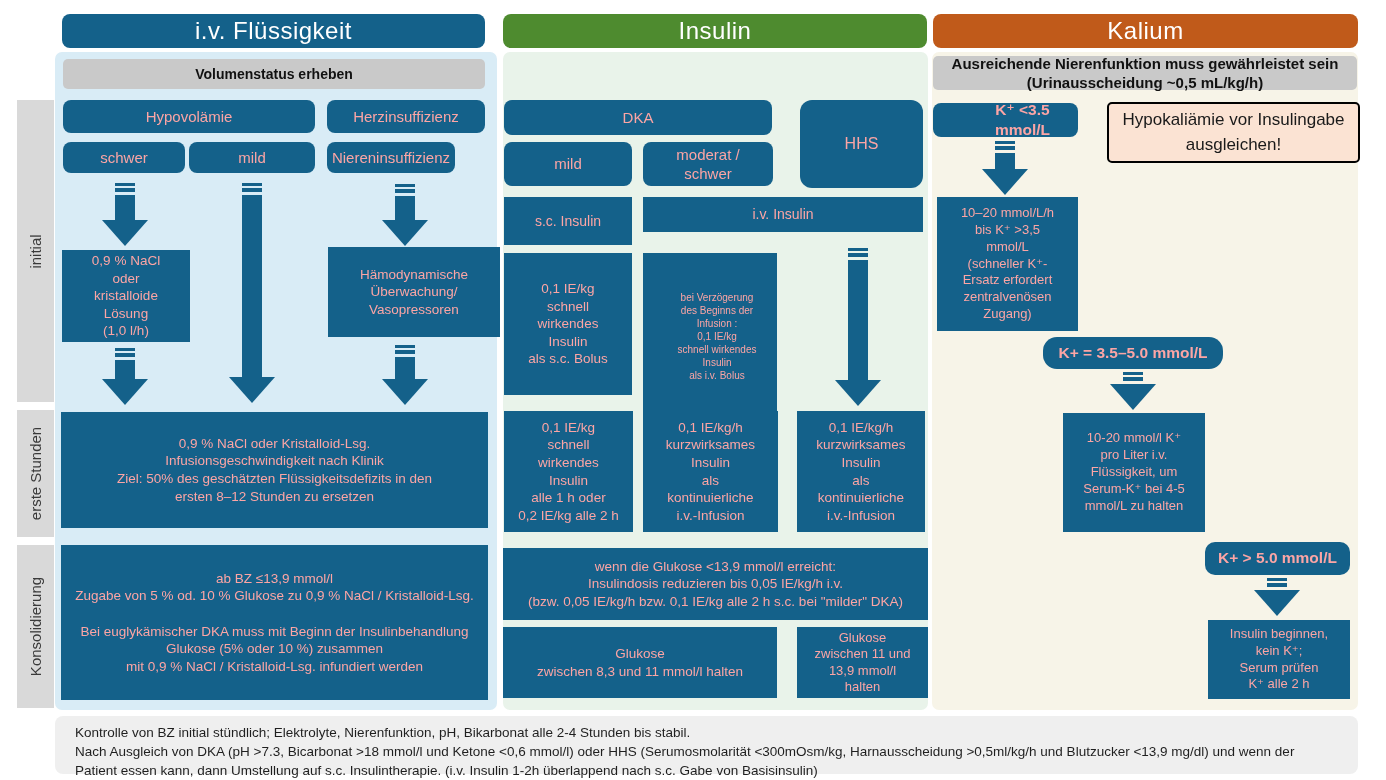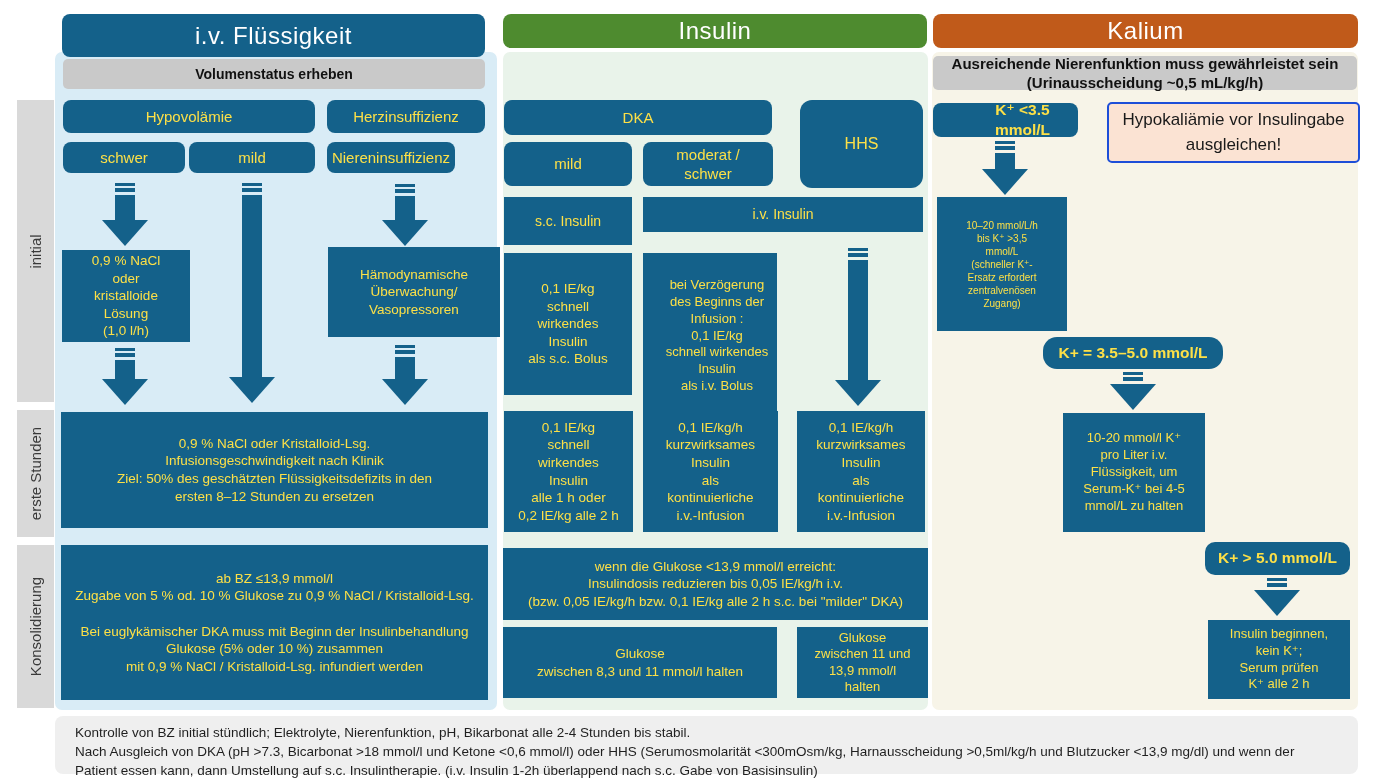--- a/index.html
+++ b/index.html
@@ -16,28 +16,28 @@
     position:absolute;background:#c9c9c9;border-radius:5px;color:#111;font-weight:bold;
     display:flex;align-items:center;justify-content:center;text-align:center;white-space:pre-line;
   }
   .phase{
     position:absolute;background:#d9d9d9;display:flex;align-items:center;justify-content:center;
   }
   .phase span{
     transform:rotate(-90deg);white-space:nowrap;font-size:15px;color:#3a3a3a;
   }
   .tbox{
-    position:absolute;background:#14618a;color:#fde047;display:flex;align-items:center;justify-content:center;
+    position:absolute;background:#14618a;color:#fca5a5;display:flex;align-items:center;justify-content:center;
     text-align:center;white-space:pre-line;font-size:13.5px;line-height:1.3;padding:2px;box-sizing:border-box;
   }
   .r8{border-radius:8px;} .r10{border-radius:10px;} .r12{border-radius:12px;} .r14{border-radius:14px;}
   .lbl{font-size:15px;}
   .semib{font-weight:600;font-size:15.5px;}
   .warn{
-    position:absolute;background:#fbe3d3;border:2px solid #1d4ed8;border-radius:5px;color:#1a1a1a;
+    position:absolute;background:#fbe3d3;border:2px solid #000000;border-radius:5px;color:#1a1a1a;
     display:flex;align-items:center;justify-content:center;text-align:center;white-space:pre-line;
     font-size:17px;line-height:1.45;box-sizing:border-box;
   }
   .arrow{position:absolute;width:46px;display:flex;flex-direction:column;align-items:center;}
   .arrow i{display:block;}
   .arrow .s1{width:20px;height:3px;background:#14618a;margin-bottom:2px;}
   .arrow .s2{width:20px;height:4px;background:#14618a;margin-bottom:3px;}
   .arrow .shaft{width:20px;background:#14618a;flex:1;}
   .arrow .head{width:0;height:0;border-left:23px solid transparent;border-right:23px solid transparent;border-top:26px solid #14618a;}
   .footer{
@@ -48,21 +48,21 @@
 </style>
 </head>
 <body>
 
 <div class="canvas">
 
   <div class="panel" style="left:55px;top:52px;width:442px;height:658px;background:#d9ecf6;"></div>
   <div class="panel" style="left:503px;top:52px;width:425px;height:658px;background:#e9f3ea;"></div>
   <div class="panel" style="left:932px;top:52px;width:426px;height:658px;background:#f7f4e8;"></div>
 
-  <div class="hdr" style="left:62px;top:14px;width:423px;height:43px;background:#14618a;">i.v. Flüssigkeit</div>
+  <div class="hdr" style="left:62px;top:14px;width:423px;height:34px;background:#14618a;">i.v. Flüssigkeit</div>
   <div class="hdr" style="left:503px;top:14px;width:424px;height:34px;background:#4e8b2f;">Insulin</div>
   <div class="hdr" style="left:933px;top:14px;width:425px;height:34px;background:#c05a1a;">Kalium</div>
 
   <div class="graybar" style="left:63px;top:59px;width:422px;height:30px;font-size:14px;">Volumenstatus erheben</div>
   <div class="graybar" style="left:933px;top:56px;width:424px;height:34px;font-size:15px;line-height:1.3;">Ausreichende Nierenfunktion muss gewährleistet sein
 (Urinausscheidung ~0,5 mL/kg/h)</div>
 
   <div class="phase" style="left:17px;top:100px;width:37px;height:302px;">
       <span>initial</span>
     </div>
@@ -137,21 +137,21 @@
   <div class="tbox r8 lbl" style="left:643px;top:142px;width:130px;height:44px;">moderat /
 schwer</div>
   <div class="tbox" style="left:504px;top:197px;width:128px;height:48px;font-size:14px;">s.c. Insulin</div>
   <div class="tbox" style="left:643px;top:197px;width:280px;height:35px;font-size:14px;">i.v. Insulin</div>
 
   <div class="tbox" style="left:504px;top:253px;width:128px;height:142px;">0,1 IE/kg
 schnell
 wirkendes
 Insulin
 als s.c. Bolus</div>
-  <div class="tbox" style="left:643px;top:253px;width:134px;height:166px;font-size:13px;padding-left:16px;">bei Verzögerung
+  <div class="tbox" style="left:643px;top:253px;width:134px;height:166px;font-size:10px;padding-left:16px;">bei Verzögerung
 des Beginns der
 Infusion :
 0,1 IE/kg
 schnell wirkendes
 Insulin
 als i.v. Bolus</div>
   <div class="arrow" style="left:835px;top:248px;height:158px;">
       <i class="s1"></i>
       <i class="s2"></i>
       <i class="shaft"></i>
@@ -190,21 +190,21 @@
   <div class="tbox r8 semib" style="left:933px;top:103px;width:145px;height:34px;padding-left:36px;">K⁺ &lt;3.5 mmol/L</div>
   <div class="warn" style="left:1107px;top:102px;width:253px;height:61px;">Hypokaliämie vor Insulingabe
 ausgleichen!</div>
 
   <div class="arrow" style="left:982px;top:141px;height:54px;">
       <i class="s1"></i>
       <i class="s2"></i>
       <i class="shaft"></i>
       <i class="head"></i>
     </div>
-  <div class="tbox" style="left:937px;top:197px;width:130px;height:134px;font-size:10px;">10–20 mmol/L/h
+  <div class="tbox" style="left:937px;top:197px;width:141px;height:134px;font-size:13px;">10–20 mmol/L/h
 bis K⁺ &gt;3,5
 mmol/L
 (schneller K⁺-
 Ersatz erfordert
 zentralvenösen
 Zugang)</div>
 
   <div class="tbox r14 semib" style="left:1043px;top:337px;width:180px;height:32px;">K+ = 3.5–5.0 mmol/L</div>
   <div class="arrow" style="left:1110px;top:372px;height:38px;">
       <i class="s1"></i>

